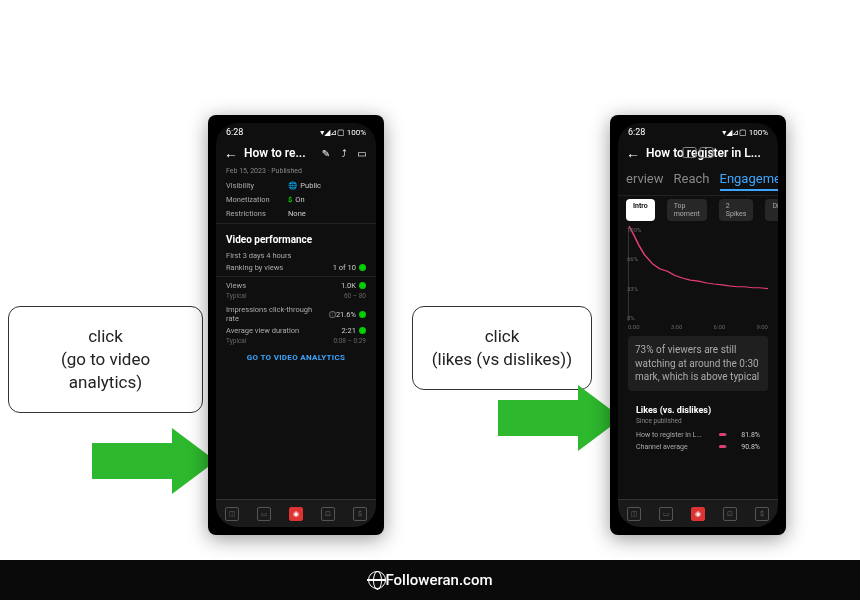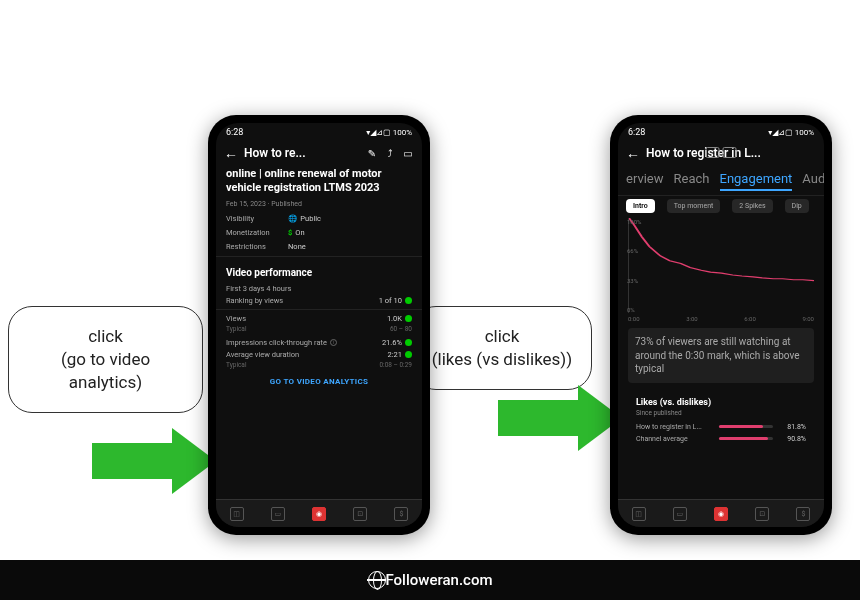--- a/index.html
+++ b/index.html
@@ -3,21 +3,21 @@
 <meta charset="utf-8">
 <style>
 *{margin:0;padding:0;box-sizing:border-box;font-family:-apple-system,Roboto,Arial,sans-serif}
 body{background:#fff;width:860px;height:600px;position:relative;overflow:hidden}
 .canvas{width:860px;height:560px;background:#fff;position:relative;padding:20px}
 .footer{position:absolute;bottom:0;left:0;right:0;height:40px;background:#0a0a0a;display:flex;align-items:center;justify-content:center;color:#fff;font-size:15px;font-weight:500}
 .globe{width:18px;height:18px;border:1.5px solid #fff;border-radius:50%;position:relative}
 .globe::before{content:"";position:absolute;top:-1.5px;bottom:-1.5px;left:50%;width:7px;margin-left:-3.5px;border:1.5px solid #fff;border-radius:50%}
 .globe::after{content:"";position:absolute;left:-1.5px;right:-1.5px;top:50%;height:1.5px;background:#fff;margin-top:-.75px}
 
-.phone{position:absolute;width:222px;height:420px;background:#000;border-radius:28px;padding:8px;box-shadow:0 4px 20px rgba(0,0,0,.4)}
+.phone{position:absolute;width:176px;height:420px;background:#000;border-radius:8px;padding:8px;box-shadow:0 4px 20px rgba(0,0,0,.4)}
 .phone-screen{width:100%;height:100%;background:#0f0f0f;border-radius:22px;overflow:hidden;color:#ccc;font-size:8px;position:relative}
 .status-bar{display:flex;justify-content:space-between;padding:4px 10px 2px;font-size:9px;color:#fff;align-items:center}
 .status-right{display:flex;gap:2px;align-items:center;font-size:8px}
 .header{display:flex;align-items:center;gap:6px;padding:6px 8px;color:#fff}
 .back-arrow{font-size:14px}
 .header-title{flex:1;font-size:12px;font-weight:600;white-space:nowrap;overflow:hidden;text-overflow:ellipsis}
 .header-icon{width:12px;height:12px;display:flex;align-items:center;justify-content:center;font-size:10px}
 .content{padding:0 10px}
 .video-title{color:#fff;font-size:11px;font-weight:700;line-height:1.3;margin-bottom:4px}
 .pub-date{color:#888;font-size:7px;margin-bottom:6px}
@@ -48,21 +48,21 @@
 .insight-box{background:#1f1f1f;margin:6px 10px;padding:7px;border-radius:4px;font-size:10px;color:#aaa;line-height:1.35}
 .likes-section{padding:8px 18px;background:#0f0f0f}
 .likes-title{color:#fff;font-size:9px;font-weight:700;margin-bottom:2px}
 .since{font-size:6.5px;color:#888;margin-bottom:6px}
 .bar-row{display:flex;align-items:center;gap:5px;font-size:7px;color:#aaa;margin-bottom:4px}
 .bar-label{width:78px;white-space:nowrap;overflow:hidden;text-overflow:ellipsis}
 .bar-track{flex:1;height:3px;background:#333;border-radius:2px;position:relative}
 .bar-fill{height:100%;background:#e03e6e;border-radius:2px}
 .bar-val{width:28px;text-align:right;color:#ccc}
 
-.callout{position:absolute;background:#fff;border:1px solid #333;border-radius:24px;padding:18px 14px;text-align:center;font-size:17px;color:#222;line-height:1.35}
+.callout{position:absolute;background:#fff;border:1px solid #333;border-radius:12px;padding:18px 14px;text-align:center;font-size:17px;color:#222;line-height:1.35}
 .arrow{position:absolute;width:0;height:0}
 .arrow-body{position:absolute;background:#2db82d}
 
 .info-circle{display:inline-block;width:7px;height:7px;border:1px solid #666;border-radius:50%;font-size:5px;line-height:5px;text-align:center;color:#666}
 .pip{display:flex;gap:3px}
 .pip-box{width:14px;height:11px;border:1px solid #888;border-radius:2px;position:relative}
 .divider{height:1px;background:#222;margin:4px -10px}
 .floating-pip{position:absolute;top:24px;left:50%;transform:translateX(-50%);z-index:5}
 </style>
 </head>
@@ -96,21 +96,20 @@
         </span>
       </div>
       <div class="header">
         <span class="back-arrow">←</span>
         <span class="header-title">How to re...</span>
         <span class="header-icon">✎</span>
         <span class="header-icon">⤴</span>
         <span class="header-icon">▭</span>
       </div>
       <div class="content">
-        <div class="video-title">online | online renewal of motor vehicle registration LTMS 2023</div>
         <div class="pub-date">Feb 15, 2023 · Published</div>
         <div class="meta-row">
           <span class="meta-label">Visibility</span>
           <span class="meta-val">
               <span>🌐</span>
               <span>Public</span>
             </span>
         </div>
         <div class="meta-row">
           <span class="meta-label">Monetization</span>

